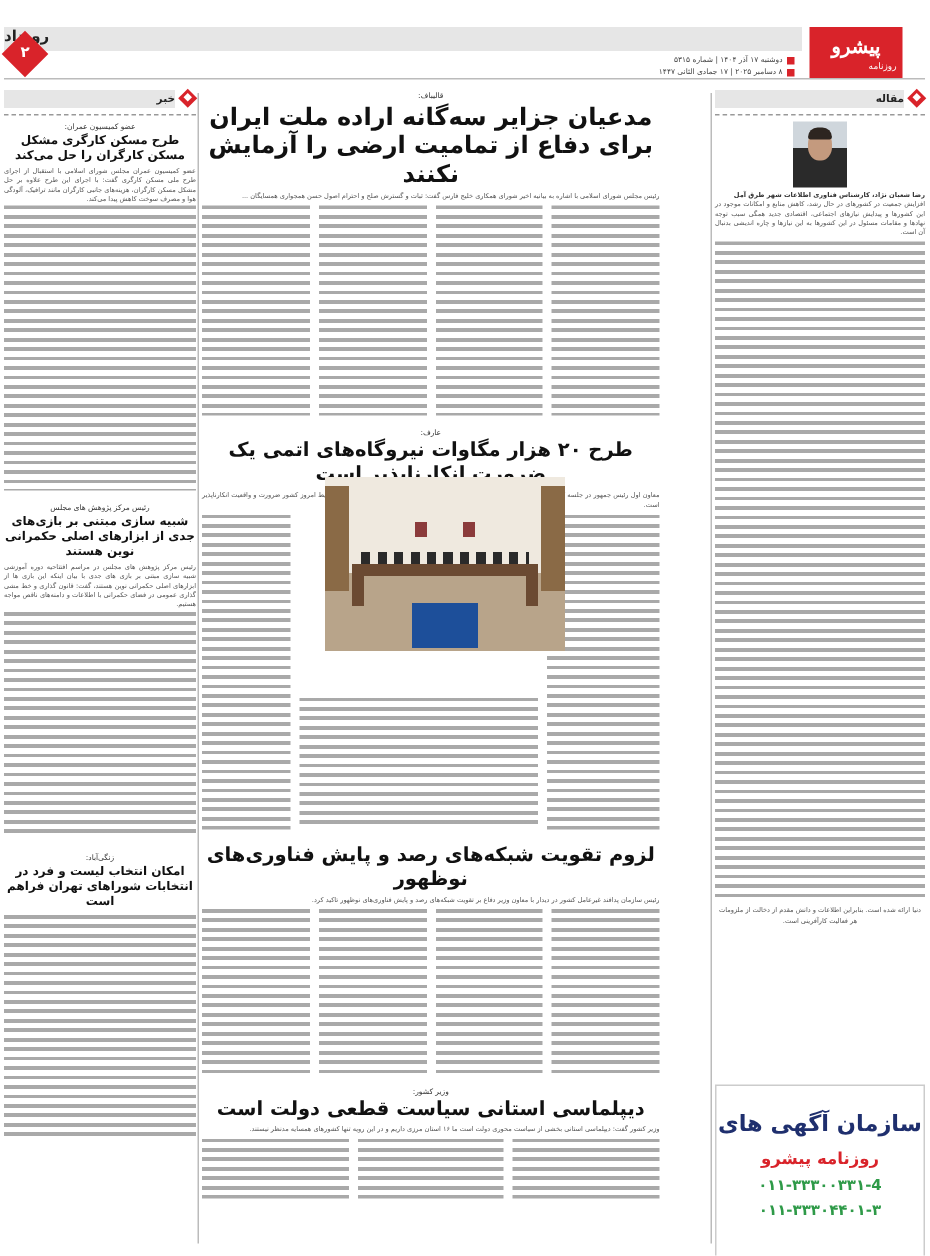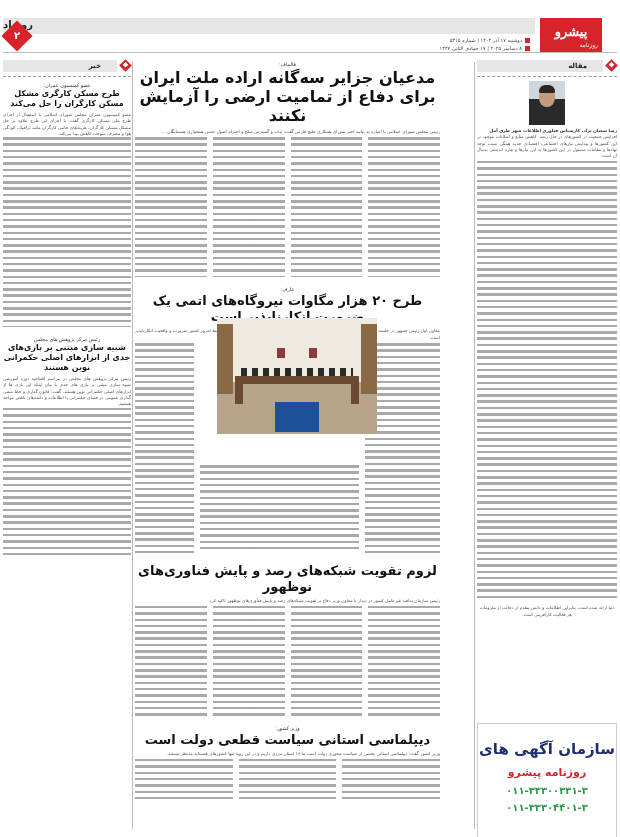--- a/index.html
+++ b/index.html
@@ -22,21 +22,21 @@
   .page-num span { position: absolute; left: 0; top: 0; width: 22px; height: 22px; transform: rotate(-45deg); color: #fff; font-size: 10px; font-weight: bold; text-align: center; line-height: 22px; }
 
   
   .col { position: absolute; top: 60px; }
   .col-right { right: 3px; width: 140px; }
   .col-left { left: 3px; width: 128px; }
   .col-mid { left: 135px; width: 305px; }
   .vrule { position: absolute; top: 62px; width: 1px; background: #bbb; bottom: 8px; }
 
   .tab-head { height: 12px; background: #e6e6e6; position: relative; margin: 0 14px 0 0; }
-  .tab-head .label { position: absolute; right: 16px; top: 0; font-size: 7px; font-weight: bold; line-height: 12px; }
+  .tab-head .label { position: absolute; right: 0; top: 0; font-size: 7px; font-weight: bold; line-height: 12px; }
   .tab-icon { position: absolute; right: -14px; top: -1px; width: 12px; height: 12px; }
   .tab-icon .dia { position: absolute; left: 2px; top: 2px; width: 9px; height: 9px; background: #d9232a; transform: rotate(45deg); }
   .tab-icon .dia::after { content: ""; position: absolute; left: 2px; top: 2px; width: 4px; height: 4px; background: #fff; }
   .dotted { border-top: 1px dashed #999; margin: 4px 0; }
 
   .kicker { font-size: 5px; color: #333; text-align: center; line-height: 8px; }
   .h-small { font-size: 8px; font-weight: bold; text-align: center; line-height: 10px; color: #111; }
   .h-big { font-family: "DejaVu Sans", sans-serif; font-size: 16px; font-weight: bold; text-align: center; line-height: 19px; color: #111; letter-spacing: -0.3px; }
   .h-lg { font-size: 13px; font-weight: bold; text-align: center; line-height: 16px; color: #111; }
 
@@ -130,20 +130,25 @@
       <div class="text-block" style="height:190px"></div>
     </div>
 
     <div style="margin-top:8px">
       <div class="kicker">رئیس مرکز پژوهش های مجلس</div>
       <div class="h-small">شبیه سازی مبتنی بر بازی‌های جدی از ابزارهای اصلی حکمرانی نوین هستند</div>
       <div class="body-text" style="margin-top:3px">رئیس مرکز پژوهش های مجلس در مراسم افتتاحیه دوره آموزشی شبیه سازی مبتنی بر بازی های جدی با بیان اینکه این بازی ها از ابزارهای اصلی حکمرانی نوین هستند، گفت: قانون گذاری و خط مشی گذاری عمومی در فضای حکمرانی با اطلاعات و دامنه‌های ناقص مواجه هستیم.</div>
       <div class="text-block" style="height:150px"></div>
     </div>
 
+    <div style="margin-top:10px">
+      <div class="kicker">زنگی‌آباد:</div>
+      <div class="h-small">امکان انتخاب لیست و فرد در انتخابات شوراهای تهران فراهم است</div>
+      <div class="text-block" style="height:150px;margin-top:4px"></div>
+    </div>
   </div>
 
   <div class="col col-mid">
 
     <div>
       <div class="kicker">قالیباف:</div>
       <div class="h-big">مدعیان جزایر سه‌گانه اراده ملت ایران برای دفاع از تمامیت ارضی را آزمایش نکنند</div>
       <div class="body-text" style="margin-top:4px">رئیس مجلس شورای اسلامی با اشاره به بیانیه اخیر شورای همکاری خلیج فارس گفت: ثبات و گسترش صلح و احترام اصول حسن همجواری همسایگان ...</div>
       <div class="cols-4" style="margin-top:2px">
         <div class="text-block" style="height:140px"></div>
@@ -196,17 +201,17 @@
     <div class="frame" style="left:60px"></div>
     <div class="frame" style="left:92px"></div>
     <div class="people"></div>
     <div class="table"></div>
     <div class="banner"></div>
   </div>
 
   <div class="ad-box">
     <div class="ad-title">سازمان آگهی های</div>
     <div class="ad-sub">روزنامه پیشرو</div>
-    <div class="ad-phone">۰۱۱-۳۳۳۰۰۳۳۱-۳</div>
+    <div class="ad-phone">۰۱۱-۳۳۳۰۰۳۳۱-4</div>
     <div class="ad-phone">۰۱۱-۳۳۳۰۴۴۰۱-۳</div>
   </div>
 
 </div>
 
 </body></html>

